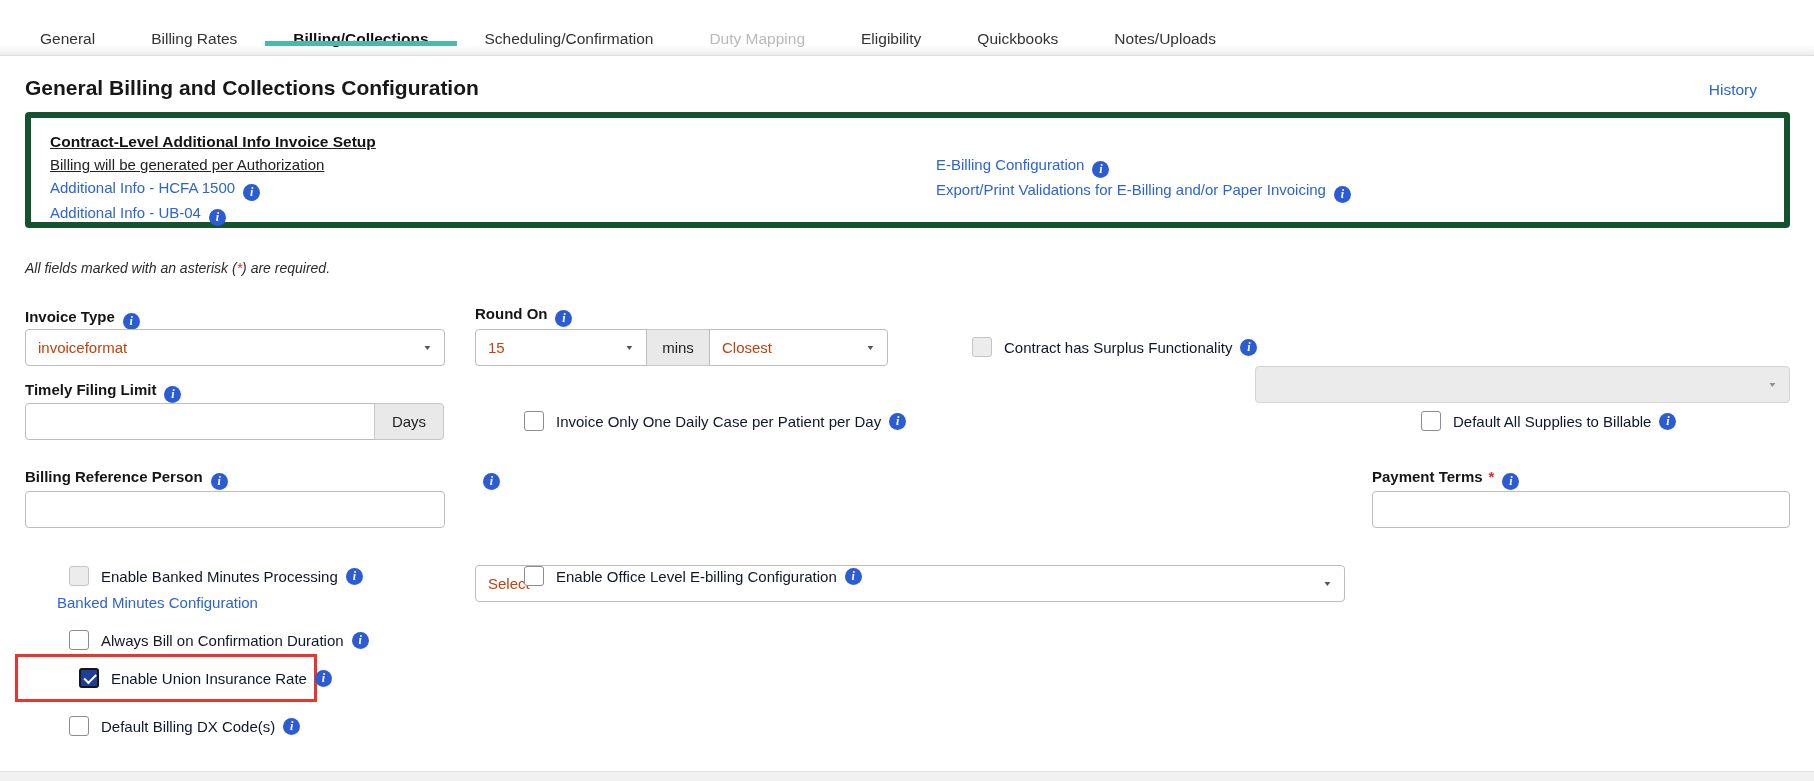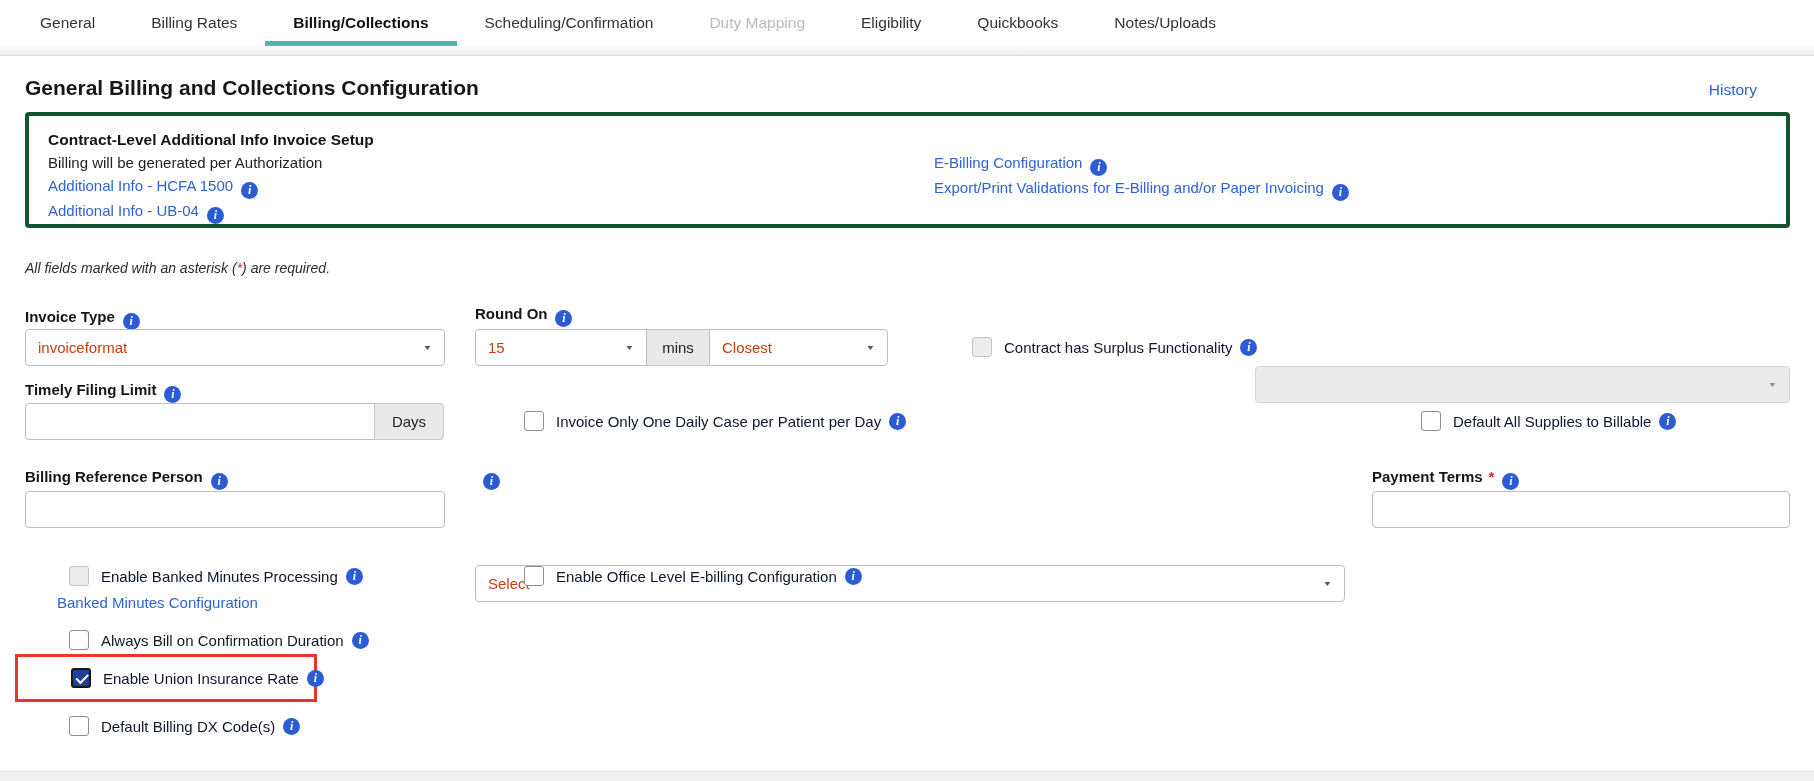--- a/index.html
+++ b/index.html
@@ -4,35 +4,35 @@
 <style>
   * { box-sizing: border-box; }
   html,body { margin:0; padding:0; }
   body {
     width:1814px; height:781px; position:relative; overflow:hidden;
     background:#fff; color:#222;
     font-family:"Liberation Sans", sans-serif; font-size:15px;
   }
   
   .tabbar { display:flex; align-items:stretch; height:45px; background:#fff; padding-left:12px; }
-  .tab { position:relative; padding:0 28px; line-height:45px; font-size:15.5px; color:#333; white-space:nowrap; cursor:pointer; }
+  .tab { position:relative; padding:16px 28px; line-height:45px; font-size:15.5px; color:#333; white-space:nowrap; cursor:pointer; }
   .tab[data-state="active"] { font-weight:bold; color:#101010; }
   .tab[data-state="active"]::after { content:""; position:absolute; left:0; right:0; bottom:-1px; height:5px; background:#4cb8ac; }
   .tab[data-state="disabled"] { color:#b9b9b9; }
   .tabfade { height:11px; background:linear-gradient(#ffffff,#ededed); border-bottom:1px solid #dcdcdc; }
 
   .content { padding:0 24px 0 25px; }
 
   
   .page-head { display:flex; justify-content:space-between; align-items:baseline; margin-top:20px; margin-bottom:12px; }
   h1 { font-size:21px; margin:0; color:#171717; }
   .history { color:#2d64cf; font-size:15.5px; text-decoration:none; margin-right:33px; cursor:pointer; }
 
   
-  .info-panel { position:relative; border:4px solid #14532d; border-radius:4px; height:116px; padding:12px 19px; margin-top:10px; }
+  .info-panel { position:relative; border:6px solid #14532d; border-radius:4px; height:116px; padding:12px 19px; margin-top:10px;text-decoration:underline; }
   .ip-title { font-weight:bold; font-size:15.5px; color:#141414; line-height:23px; }
   .ip-line { font-size:15px; line-height:23px; color:#222; }
   .ip-link { display:inline-block; color:#2d64cf; line-height:23px; font-size:15px; text-decoration:none; cursor:pointer; }
   .ip-row { line-height:23px; }
   .ip-right { position:absolute; left:905px; top:35px; }
 
   
   .info-ic { display:inline-block; vertical-align:-3px; width:17px; height:17px; border-radius:50%;
     background:#2b5cd6; color:#fff; text-align:center; line-height:16px; font-size:12px; font-weight:bold;
     font-style:italic; font-family:"Liberation Serif", serif; margin-left:8px; cursor:pointer; }
@@ -67,21 +67,21 @@
   
   .cb-row { display:flex; align-items:center; font-size:15px; color:#0f172a; white-space:nowrap;margin-left:44px; }
   .cb { width:20px; height:20px; border:1px solid #8d8d8d; border-radius:3px; background:#fff; flex:0 0 auto; cursor:pointer; position:relative; }
   .cb.gray { background:#ececec; border-color:#c4c4c4; }
   .cb[data-checked="true"] { background:#1d3f97; border:2px solid #161616; }
   .cb[data-checked="true"]::after { content:""; position:absolute; left:2.5px; top:3.5px; width:10px; height:4.5px;
     border-left:2.5px solid #fff; border-bottom:2.5px solid #fff; transform:rotate(-45deg); }
   .cb-lab { margin-left:12px; }
   .link { color:#2d64cf; font-size:15px; text-decoration:none; cursor:pointer; }
 
-  .hl-red { border:3px solid #e8352e; display:flex; align-items:center; padding-left:9px; }
+  .hl-red { border:3px solid #e8352e; display:flex; align-items:center; padding-left:17px; }
 
   .footer-strip { position:absolute; left:0; bottom:0; width:100%; height:10px; background:#f1f1f1; border-top:1px solid #e3e3e3; }
 </style>
 </head>
 <body>
 
 <div class="tabbar">
   <div class="tab" data-state="normal">General</div>
   <div class="tab" data-state="normal">Billing Rates</div>
   <div class="tab" data-state="active">Billing/Collections</div>

